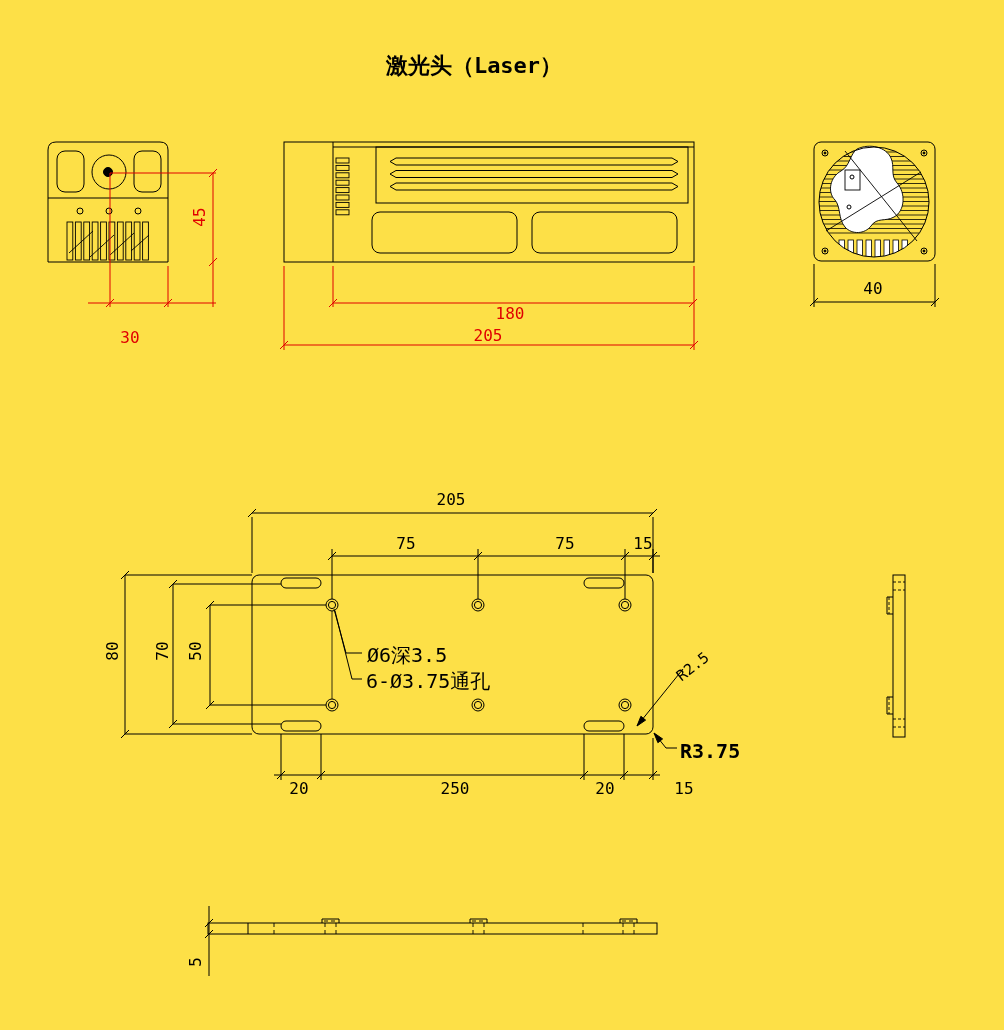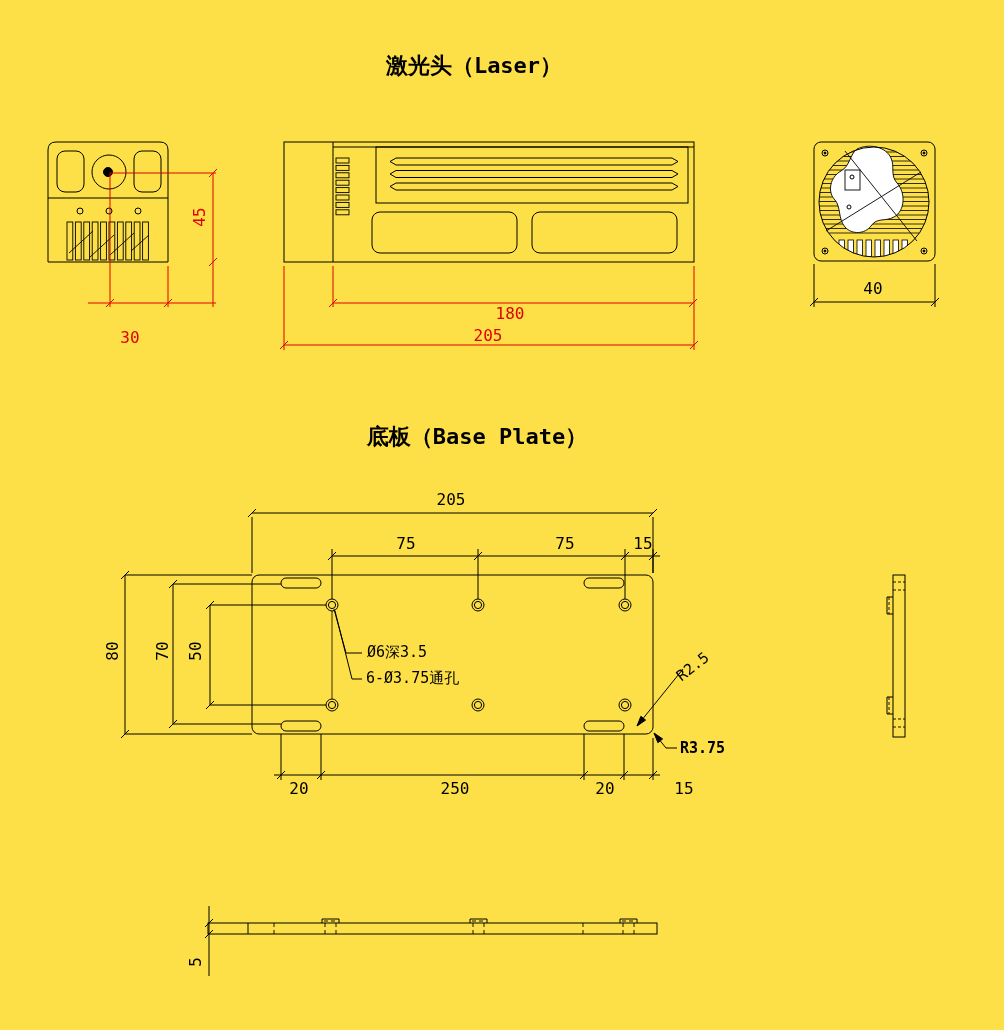--- a/index.html
+++ b/index.html
@@ -1,21 +1,21 @@
 <!DOCTYPE html>
 <html><head>
 <meta charset="utf-8">
 <style>
   html,body{margin:0;padding:0;background:#ffffff;}
   #stage{position:relative;width:1004px;height:1030px;background:#fde047;overflow:hidden;
          font-family:"DejaVu Sans Mono","Liberation Mono",monospace;}
   #linework{position:absolute;left:0;top:0;}
   .lbl{position:absolute;white-space:nowrap;font-size:16px;color:#000;
        transform:translate(-50%,-50%);line-height:1;}
-  .lbl-left{position:absolute;white-space:nowrap;font-size:15px;color:#000;line-height:1;}
+  .lbl-left{position:absolute;white-space:nowrap;font-size:20px;color:#000;line-height:1;}
   .red{color:#e00000;}
   .rot90{transform:translate(-50%,-50%) rotate(-90deg);}
   .rot38{transform:translate(-50%,-50%) rotate(-38deg);}
   .title{font-size:22px;font-weight:bold;color:#000;}
   .small{font-size:15px;}
 </style>
 </head>
 <body>
 
 <div id="stage">
@@ -270,21 +270,20 @@
     <path d="M470,923 V919 H487 V923"></path>
     <path d="M620,923 V919 H637 V923"></path>
 
     <line x1="209" y1="906" x2="209" y2="976"></line>
     <line x1="205" y1="927" x2="213" y2="919"></line>
     <line x1="205" y1="938" x2="213" y2="930"></line>
   </g>
 </svg>
 
 <div class="lbl title" style="left:474px;top:66px;">激光头（Laser）</div>
-<div class="lbl title" style="left:477px;top:437px;">底板（Base Plate）</div>
 
 <div class="lbl red rot90" style="left:200px;top:217px;">45</div>
 <div class="lbl red" style="left:130px;top:290px;margin-top:48px;">30</div>
 <div class="lbl red" style="left:510px;top:288px;margin-top:26px;">180</div>
 <div class="lbl red" style="left:488px;top:336px;">205</div>
 <div class="lbl" style="left:873px;top:289px;">40</div>
 
 <div class="lbl" style="left:451px;top:500px;">205</div>
 <div class="lbl" style="left:406px;top:544px;">75</div>
 <div class="lbl" style="left:565px;top:544px;">75</div>

